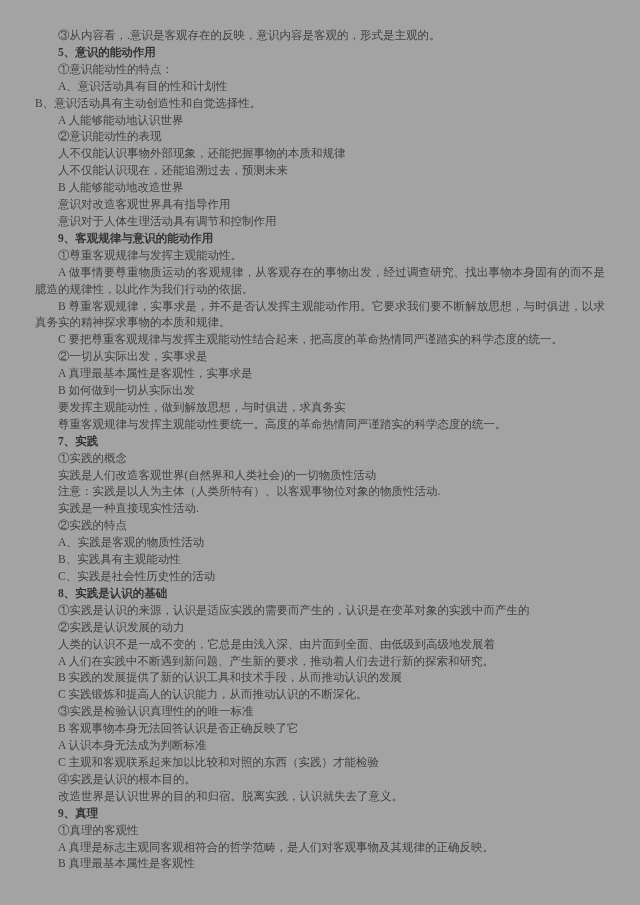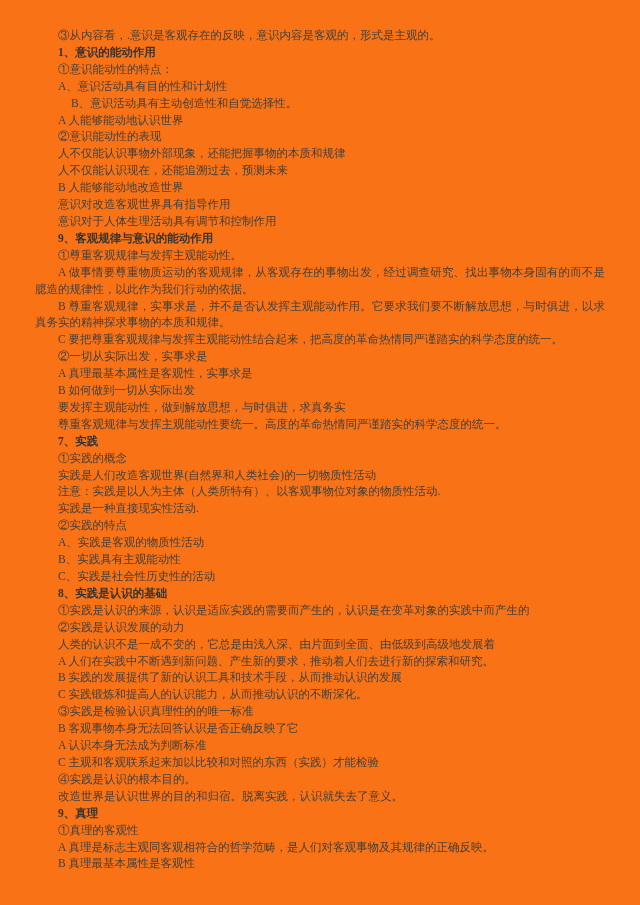--- a/index.html
+++ b/index.html
@@ -7,21 +7,21 @@
     padding: 0;
     width: 640px;
     height: 905px;
     background: #fdfdfd;
     overflow: hidden;
   }
   .page {
     box-sizing: border-box;
     width: 640px;
     height: 905px;
-    background: #f97316;
+    background: #a3a3a3;
     padding: 27px 35px 0 35px;
   }
   .content {
     width: 570px;
     font-family: "Liberation Serif", "DejaVu Serif", serif;
     font-size: 11.5px;
     line-height: 16.9px;
     color: #3f3f3f;
     text-align: justify;
   }
@@ -29,30 +29,29 @@
     margin: 0;
     padding: 0;
     text-indent: 2em;
   }
   p.heading {
     font-weight: bold;
     color: #343434;
   }
   p.noindent {
     text-indent: 0;
-    margin-left: 36px;
   }
 </style>
 </head>
 <body>
 
 <div class="page">
   <div class="content">
       <p class="para body">③从内容看，.意识是客观存在的反映，意识内容是客观的，形式是主观的。</p>
-      <p class="para heading">1、意识的能动作用</p>
+      <p class="para heading">5、意识的能动作用</p>
       <p class="para body">①意识能动性的特点：</p>
       <p class="para body">A、意识活动具有目的性和计划性</p>
       <p class="para noindent">B、意识活动具有主动创造性和自觉选择性。</p>
       <p class="para body">A 人能够能动地认识世界</p>
       <p class="para body">②意识能动性的表现</p>
       <p class="para body">人不仅能认识事物外部现象，还能把握事物的本质和规律</p>
       <p class="para body">人不仅能认识现在，还能追溯过去，预测未来</p>
       <p class="para body">B 人能够能动地改造世界</p>
       <p class="para body">意识对改造客观世界具有指导作用</p>
       <p class="para body">意识对于人体生理活动具有调节和控制作用</p>

